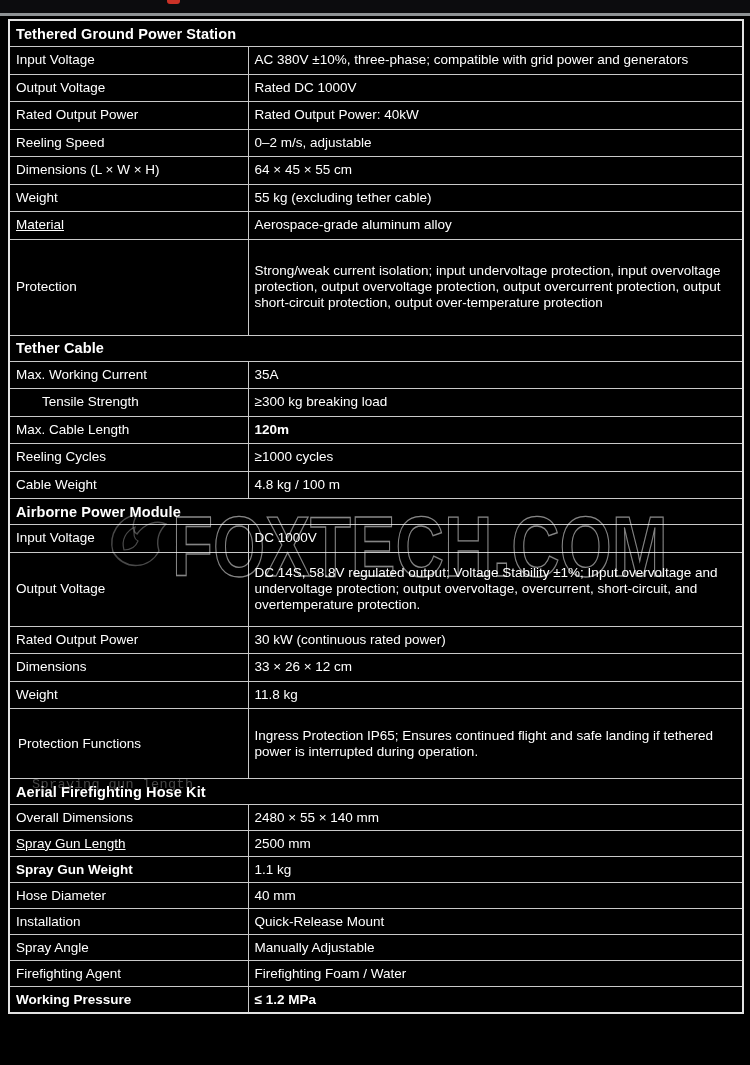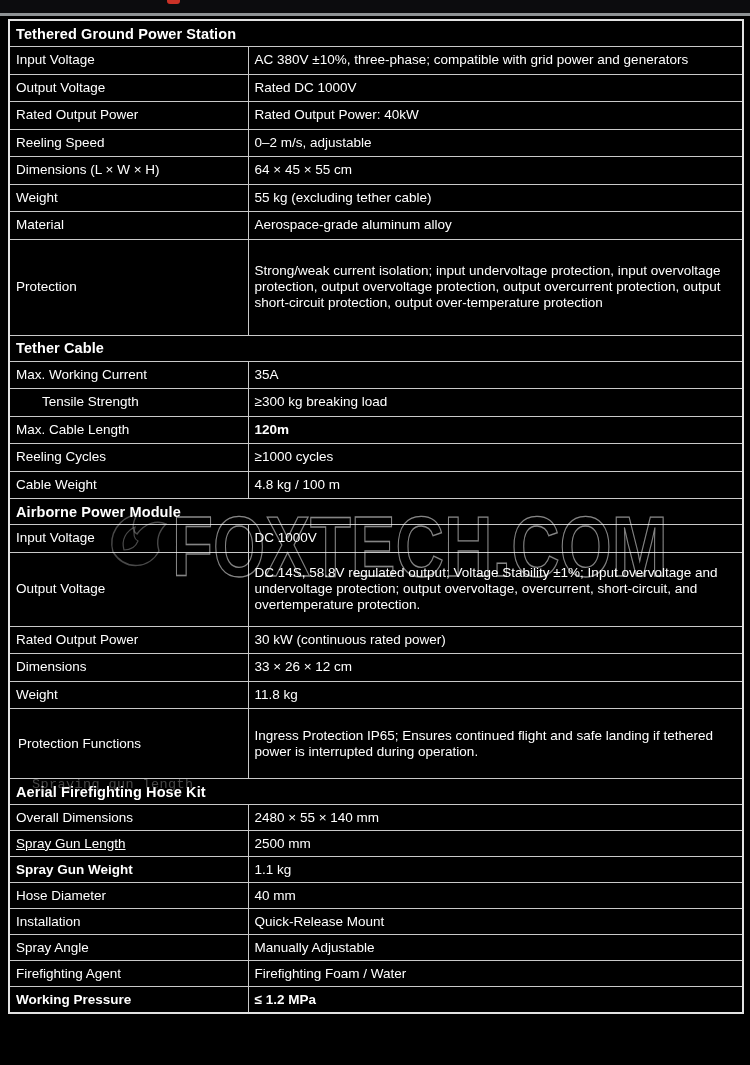--- a/index.html
+++ b/index.html
@@ -79,21 +79,21 @@
         </tr>
         <tr>
           <td class="label" style="height: 22.5px;">Dimensions (L × W × H)</td>
           <td class="value">64 × 45 × 55 cm</td>
         </tr>
         <tr>
           <td class="label" style="height: 22.5px;">Weight</td>
           <td class="value">55 kg (excluding tether cable)</td>
         </tr>
         <tr>
-          <td class="label" style="height: 22.5px;">Material</td>
+          <td class="label" style="height: 22.5px; text-decoration: underline;">Material</td>
           <td class="value">Aerospace-grade aluminum alloy</td>
         </tr>
         <tr>
           <td class="label" style="height: 91px;">Protection</td>
           <td class="value">Strong/weak current isolation; input undervoltage protection, input overvoltage protection, output overvoltage protection, output overcurrent protection, output short-circuit protection, output over-temperature protection</td>
         </tr>
         <tr class="section-row">
           <td colspan="2">Tether Cable</td>
         </tr>
         <tr>

